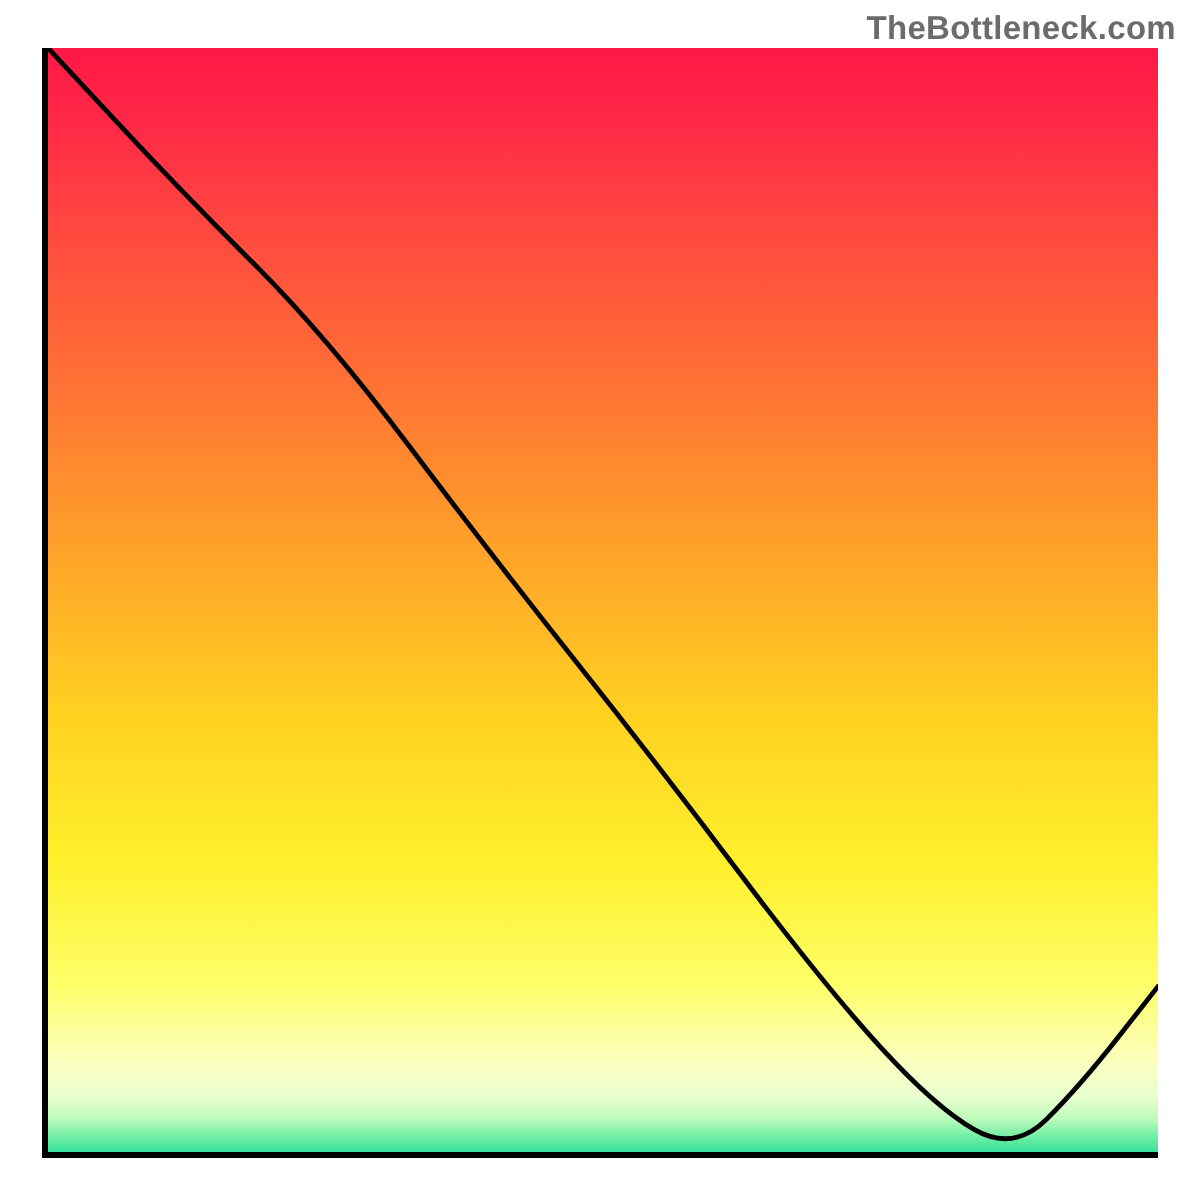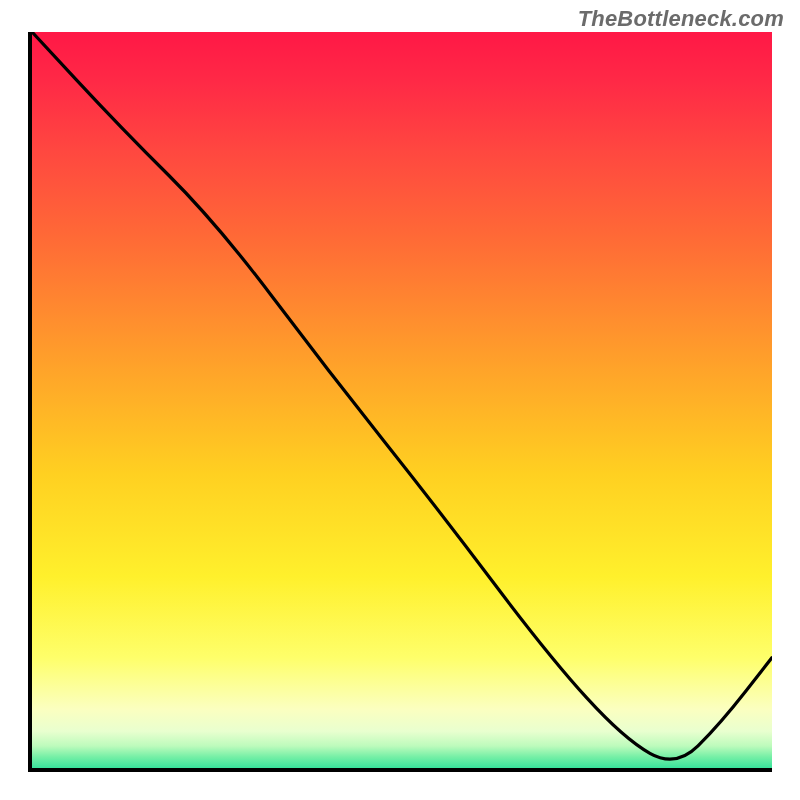--- a/index.html
+++ b/index.html
@@ -7,21 +7,20 @@
     padding: 0;
     width: 800px;
     height: 800px;
     background: #ffffff;
     font-family: Arial, Helvetica, sans-serif;
   }
   .wrap {
     position: relative;
     width: 800px;
     height: 572px;
-    font-style: italic;
   }
   .attribution {
     position: absolute;
     top: 6px;
     right: 16px;
     font-size: 22px;
     font-weight: 600;
     color: #6b6b6b;
     letter-spacing: 0.2px;
   }

